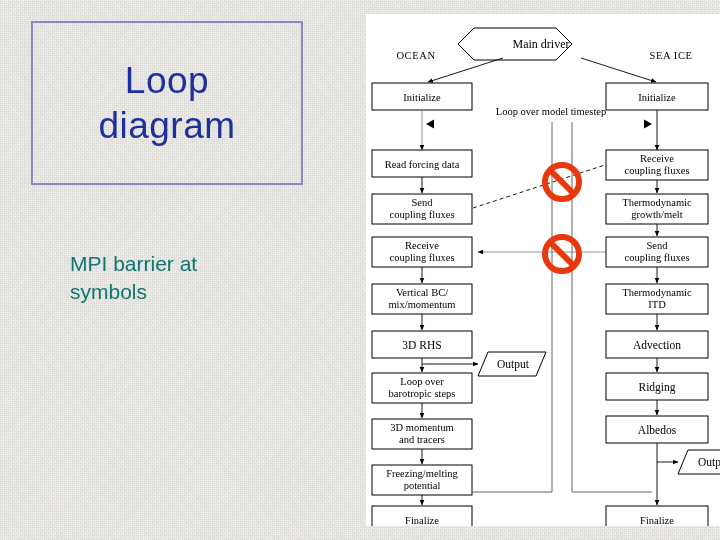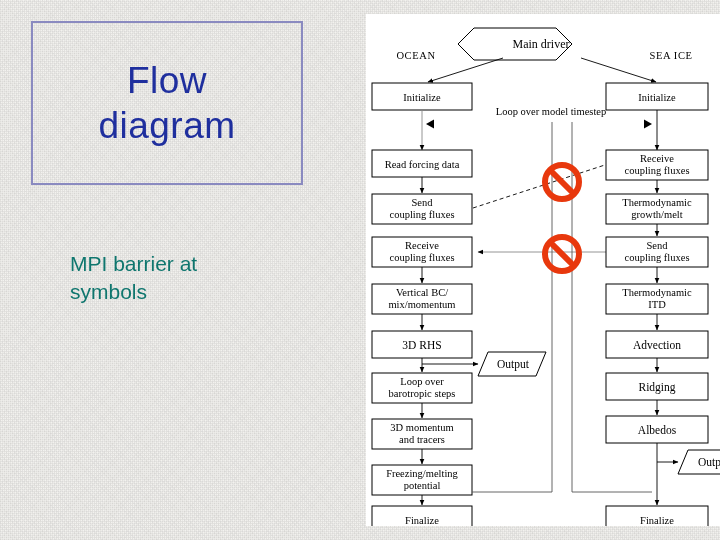--- a/index.html
+++ b/index.html
@@ -70,21 +70,21 @@
     margin-left: 34px;
   }
   #diagram-svg { display:block; }
 </style>
 </head>
 <body>
 
 <div id="slide-bg"></div>
 
 <div id="title-box">
-  <div id="title-text">Flow
+  <div id="title-text">Loop
 diagram</div>
 </div>
 <div id="subtitle-text">MPI barrier at
 symbols</div>
 
 <div id="diagram-panel">
 <svg id="diagram-svg" width="388" height="512" viewBox="0 0 388 512" xmlns="http://www.w3.org/2000/svg" font-family="'Liberation Serif', serif" font-size="10.5" fill="#000">
   <defs>
     <marker id="arw" markerWidth="7" markerHeight="7" refX="5.6" refY="3" orient="auto">
       <path d="M0,0.4 L6,3 L0,5.6 z" fill="#000"></path>

